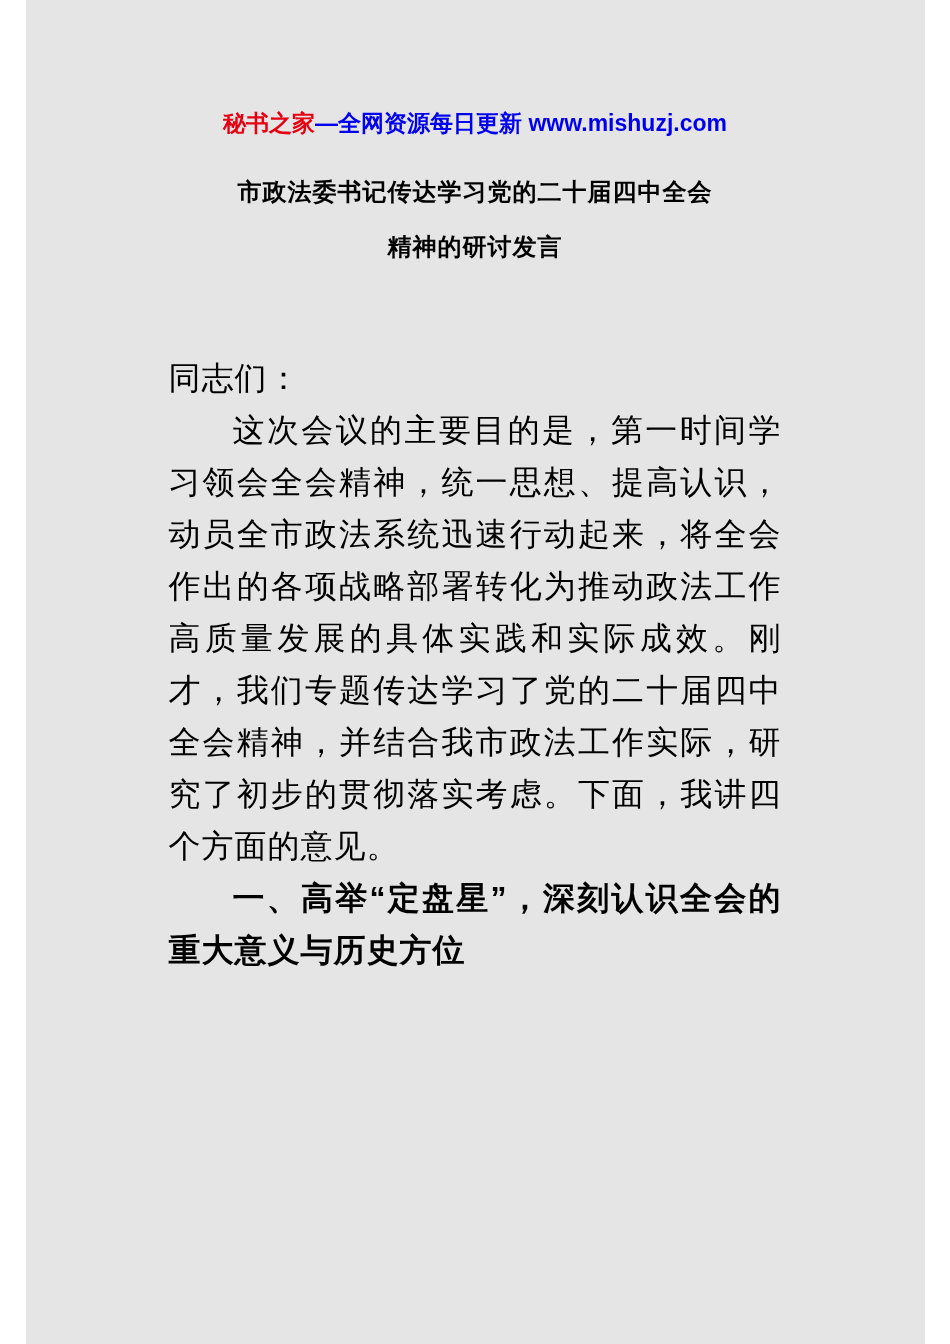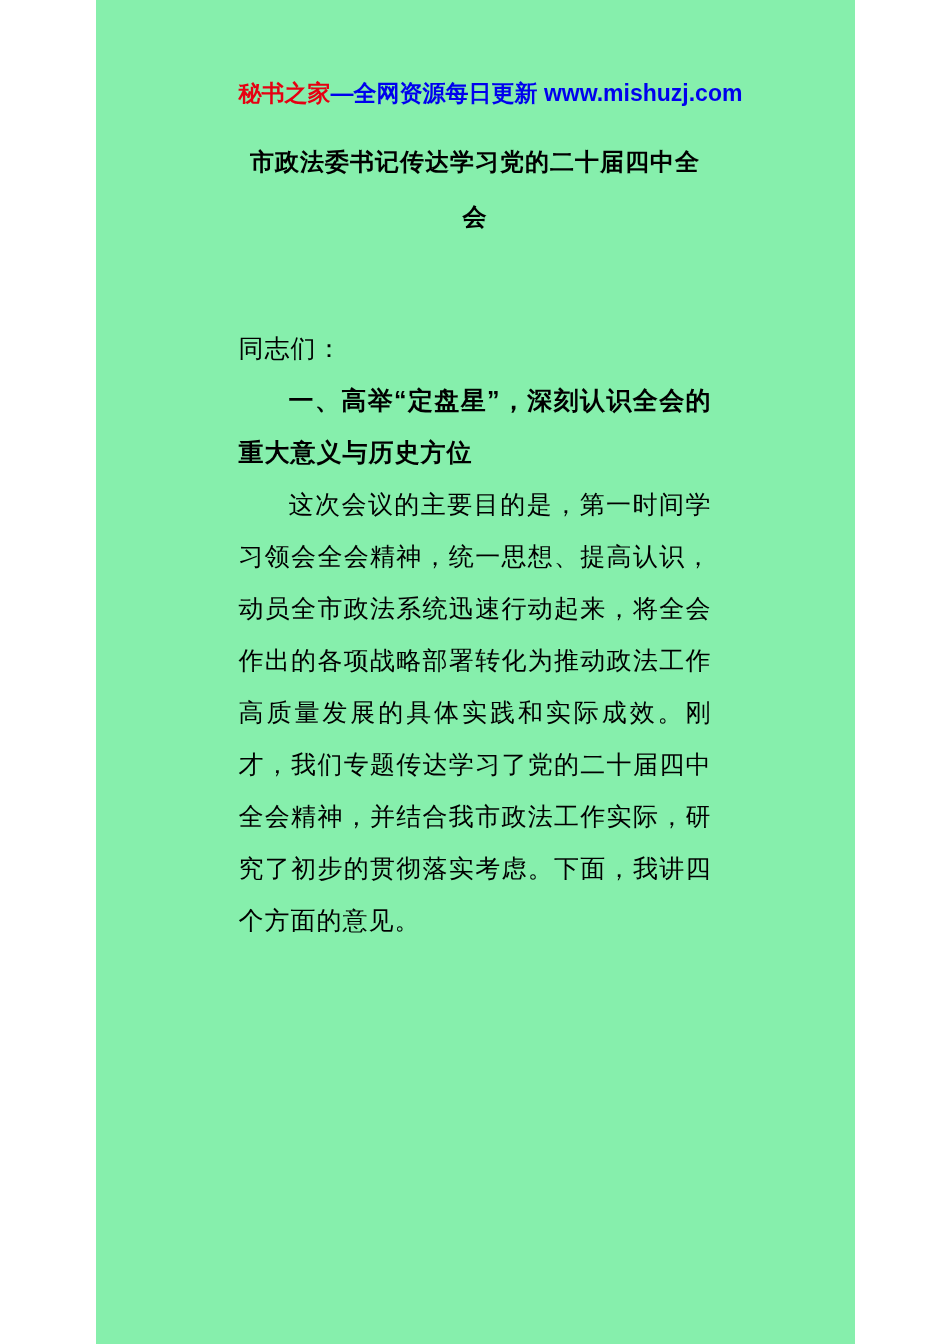--- a/index.html
+++ b/index.html
@@ -1,26 +1,26 @@
 <!DOCTYPE html>
 <html><head>
 <meta charset="utf-8">
 <style>
   html, body {
     margin: 0;
     padding: 0;
     background: #ffffff;
   }
   .page {
-    width: 759px;
+    width: 899px;
     min-height: 1344px;
     margin: 0 auto;
-    background: #86efac;
+    background: #e5e5e5;
     box-sizing: border-box;
-    padding: 78px 143px 60px 143px;
+    padding: 108px 143px 60px 143px;
     font-family: "Liberation Sans", "DejaVu Sans", sans-serif;
     color: #000000;
   }
   .doc-header {
     text-align: center;
     font-size: 23px;
     line-height: 30px;
     margin-bottom: 26px;
     white-space: nowrap;
   }
@@ -37,21 +37,21 @@
     margin: 0 0 78px 0;
     text-align: center;
     font-size: 24px;
     font-weight: bold;
     line-height: 55px;
     color: #000000;
     letter-spacing: 1px;
   }
   .para {
     margin: 0;
-    font-size: 25px;
+    font-size: 32px;
     line-height: 52px;
     letter-spacing: 1px;
     text-align: justify;
     text-justify: inter-ideograph;
     color: #000000;
   }
   .para.indent {
     text-indent: 2em;
   }
   .para.bold {
@@ -62,22 +62,23 @@
 <body>
 
 <div class="page">
 
   <div class="doc-header">
     <span class="brand">秘书之家</span><span class="tagline">—全网资源每日更新 </span><span class="url">www.mishuzj.com</span>
   </div>
 
   <h1 class="doc-title">
     <span>市政法委书记传达学习党的二十届四中全会</span><br>
+    <span>精神的研讨发言</span>
   </h1>
 
   <p class="para">同志们：</p>
 
+  <p class="para indent">这次会议的主要目的是，第一时间学习领会全会精神，统一思想、提高认识，动员全市政法系统迅速行动起来，将全会作出的各项战略部署转化为推动政法工作高质量发展的具体实践和实际成效。刚才，我们专题传达学习了党的二十届四中全会精神，并结合我市政法工作实际，研究了初步的贯彻落实考虑。下面，我讲四个方面的意见。</p>
+
   <p class="para indent bold">一、高举“定盘星”，深刻认识全会的重大意义与历史方位</p>
-
-  <p class="para indent">这次会议的主要目的是，第一时间学习领会全会精神，统一思想、提高认识，动员全市政法系统迅速行动起来，将全会作出的各项战略部署转化为推动政法工作高质量发展的具体实践和实际成效。刚才，我们专题传达学习了党的二十届四中全会精神，并结合我市政法工作实际，研究了初步的贯彻落实考虑。下面，我讲四个方面的意见。</p>
 
 
 </div>
 
 </body></html>

